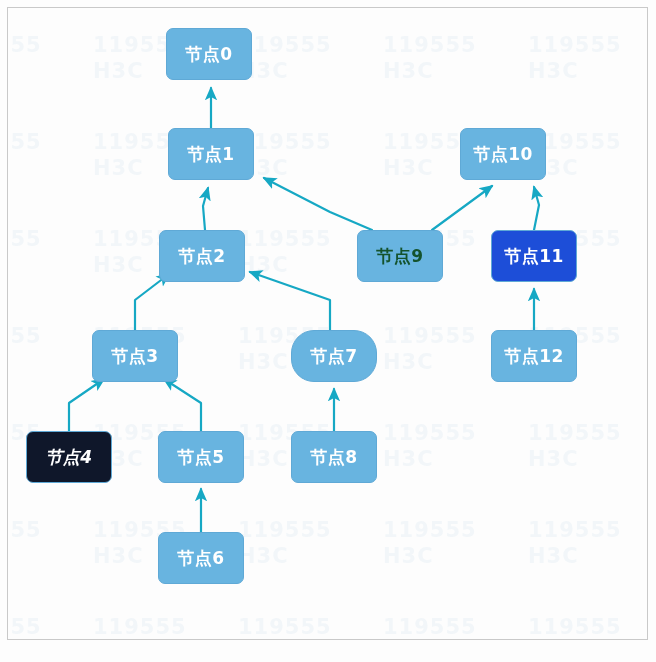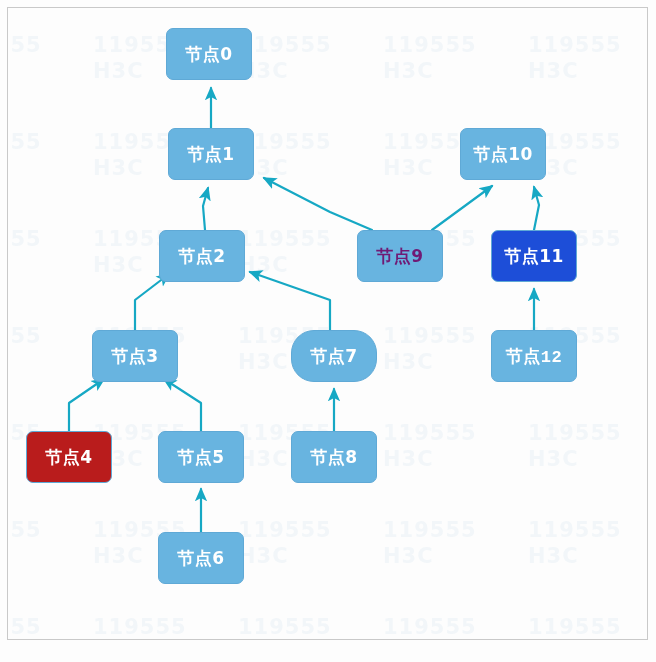--- a/index.html
+++ b/index.html
@@ -169,25 +169,25 @@
         <polyline points="534,230 539,205 534,187" fill="none" stroke="#16a8c4" stroke-width="2.2" stroke-linejoin="round" stroke-linecap="round" marker-end="url(#arrowhead)"></polyline>
         <polyline points="534,330 534,289" fill="none" stroke="#16a8c4" stroke-width="2.2" stroke-linejoin="round" stroke-linecap="round" marker-end="url(#arrowhead)"></polyline>
       </g>
   </svg>
 
   <div id="node-layer">
       <div class="node" style="left: 166px; top: 28px; width: 86px; height: 52px; background: rgb(104, 180, 224); border-color: rgb(95, 169, 214); color: rgb(255, 255, 255);">节点0</div>
       <div class="node" style="left: 168px; top: 128px; width: 86px; height: 52px; background: rgb(104, 180, 224); border-color: rgb(95, 169, 214); color: rgb(255, 255, 255);">节点1</div>
       <div class="node" style="left: 159px; top: 230px; width: 86px; height: 52px; background: rgb(104, 180, 224); border-color: rgb(95, 169, 214); color: rgb(255, 255, 255);">节点2</div>
       <div class="node" style="left: 92px; top: 330px; width: 86px; height: 52px; background: rgb(104, 180, 224); border-color: rgb(95, 169, 214); color: rgb(255, 255, 255);">节点3</div>
-      <div class="node" style="left: 26px; top: 431px; width: 86px; height: 52px; background: #b91c1c; border-color: rgb(95, 169, 214); color: rgb(255, 255, 255);">节点4</div>
+      <div class="node" style="left: 26px; top: 431px; width: 86px; height: 52px; background: #0f172a; border-color: rgb(95, 169, 214); color: rgb(255, 255, 255); font-style: italic;">节点4</div>
       <div class="node" style="left: 158px; top: 431px; width: 86px; height: 52px; background: rgb(104, 180, 224); border-color: rgb(95, 169, 214); color: rgb(255, 255, 255);">节点5</div>
       <div class="node" style="left: 158px; top: 532px; width: 86px; height: 52px; background: rgb(104, 180, 224); border-color: rgb(95, 169, 214); color: rgb(255, 255, 255);">节点6</div>
       <div class="node" style="left: 291px; top: 330px; width: 86px; height: 52px; background: rgb(104, 180, 224); border-color: rgb(95, 169, 214); color: rgb(255, 255, 255); border-radius: 23px;">节点7</div>
       <div class="node" style="left: 291px; top: 431px; width: 86px; height: 52px; background: rgb(104, 180, 224); border-color: rgb(95, 169, 214); color: rgb(255, 255, 255);">节点8</div>
-      <div class="node" style="left: 357px; top: 230px; width: 86px; height: 52px; background: rgb(104, 180, 224); border-color: rgb(95, 169, 214); color: #701a75;">节点9</div>
+      <div class="node" style="left: 357px; top: 230px; width: 86px; height: 52px; background: rgb(104, 180, 224); border-color: rgb(95, 169, 214); color: #14532d;">节点9</div>
       <div class="node" style="left: 460px; top: 128px; width: 86px; height: 52px; background: rgb(104, 180, 224); border-color: rgb(95, 169, 214); color: rgb(255, 255, 255);">节点10</div>
       <div class="node" style="left: 491px; top: 230px; width: 86px; height: 52px; background: #1d4ed8; border-color: rgb(95, 169, 214); color: rgb(255, 255, 255);">节点11</div>
-      <div class="node" style="left: 491px; top: 330px; width: 86px; height: 52px; background: rgb(104, 180, 224); border-color: rgb(95, 169, 214); color: rgb(255, 255, 255); font-family: Liberation Mono, monospace;">节点12</div>
+      <div class="node" style="left: 491px; top: 330px; width: 86px; height: 52px; background: rgb(104, 180, 224); border-color: rgb(95, 169, 214); color: rgb(255, 255, 255);">节点12</div>
     </div>
 
 
 </div>
 
 </body></html>

